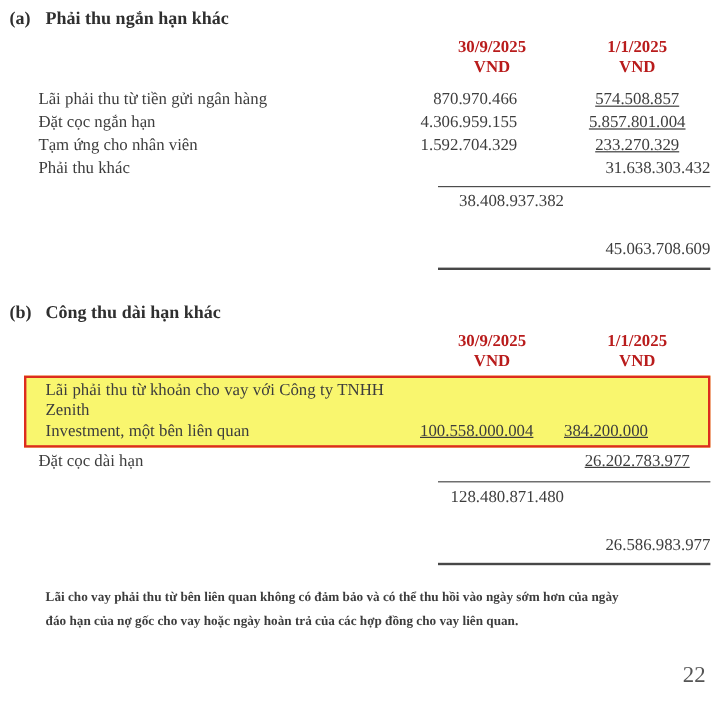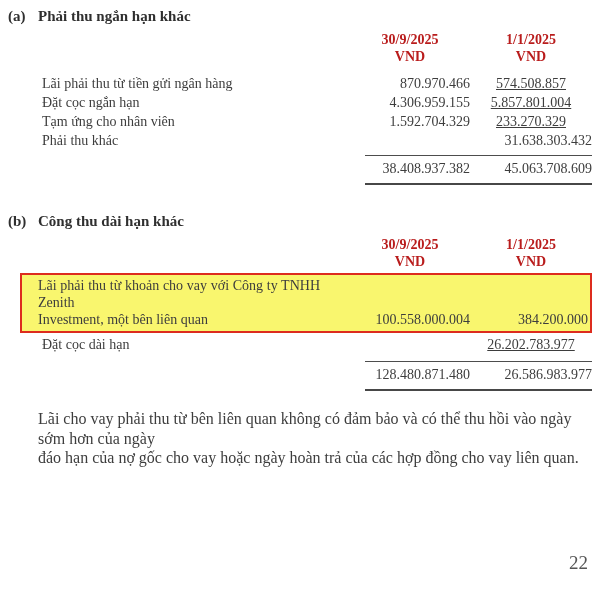--- a/index.html
+++ b/index.html
@@ -20,51 +20,51 @@
   .sec-heading .ttl { flex: 1; }
 
   
   .col-hdr { display: flex; margin-top: 6px; padding-right: 8px; font-weight: bold; color: #b91c1c; }
   .col-hdr .sp { flex: 1; }
   .col-hdr .c1 { width: 120px; text-align: center; line-height: 17px; }
   .col-hdr .c2 { width: 122px; text-align: center; line-height: 17px; }
 
   
   .rows { margin-top: 9px; }
-  .row { display: flex; padding-left: 42px; padding-right: 8px; line-height: 19px; }
+  .row { display: flex; padding-left: 32px; padding-right: 8px; line-height: 19px; gap: 39px; }
   .row .lbl { flex: 1; }
   .row .v1 { width: 120px; text-align: right; }
   .row .v2 { width: 122px; text-align: center; text-decoration: underline; }
 
   
   .rule { margin-left: auto; margin-right: 8px; width: 227px; border-top: 1.3px solid #4d4d4d; }
   .rule.thick { border-top: 2.2px solid #474747; }
   .total-row { display: flex; padding-left: 38px; padding-right: 8px; padding-top: 5px; padding-bottom: 6px; }
   .total-row .lbl { flex: 1; }
   .total-row .v1 { width: 120px; text-align: right; }
-  .total-row .v2 { width: 122px; text-align: right; }
+  .total-row .v2 { width: 122px; text-align: right; margin-top: 40px; }
 
   
   .hl-box {
     margin-top: 3px;
     margin-left: 20px;
     margin-right: 8px;
     background: #f9f66e;
     border: 2px solid #15803d;
     display: grid;
     grid-template-columns: 1fr 120px 118px;
     align-items: end;
     padding: 2px 2px 2px 16px;
   }
   .hl-box .lbl { padding-bottom: 1px; }
   .hl-box .lbl .l1 { width: 282px; text-align: justify; text-align-last: justify; line-height: 17px; }
   .hl-box .lbl .l2 { line-height: 17px; }
-  .hl-box .v1, .hl-box .v2 { text-align: right; line-height: 17px; padding-bottom: 1px; }
+  .hl-box .v1, .hl-box .v2 { text-align: left; line-height: 17px; padding-bottom: 1px; text-decoration: underline; }
 
-  .note { margin-top: 18px; padding-left: 38px; padding-right: 6px; line-height: 19.5px; font-size: 16px; }
+  .note { margin-top: 18px; padding-left: 38px; padding-right: 6px; line-height: 19.5px; font-size: 11px; font-weight: bold; }
 
   .page-number { position: absolute; top: 552px; right: 12px; color: #555; font-size: 19px; }
 
   .sec-b { margin-top: 28px; }
 </style>
 </head>
 <body>
 
 <div class="page">
 

